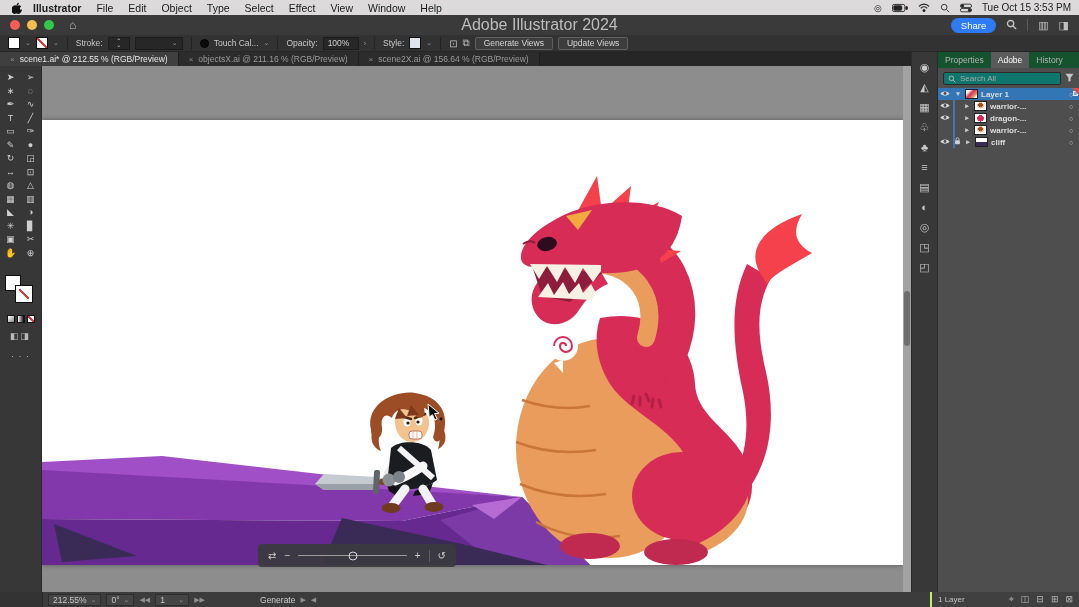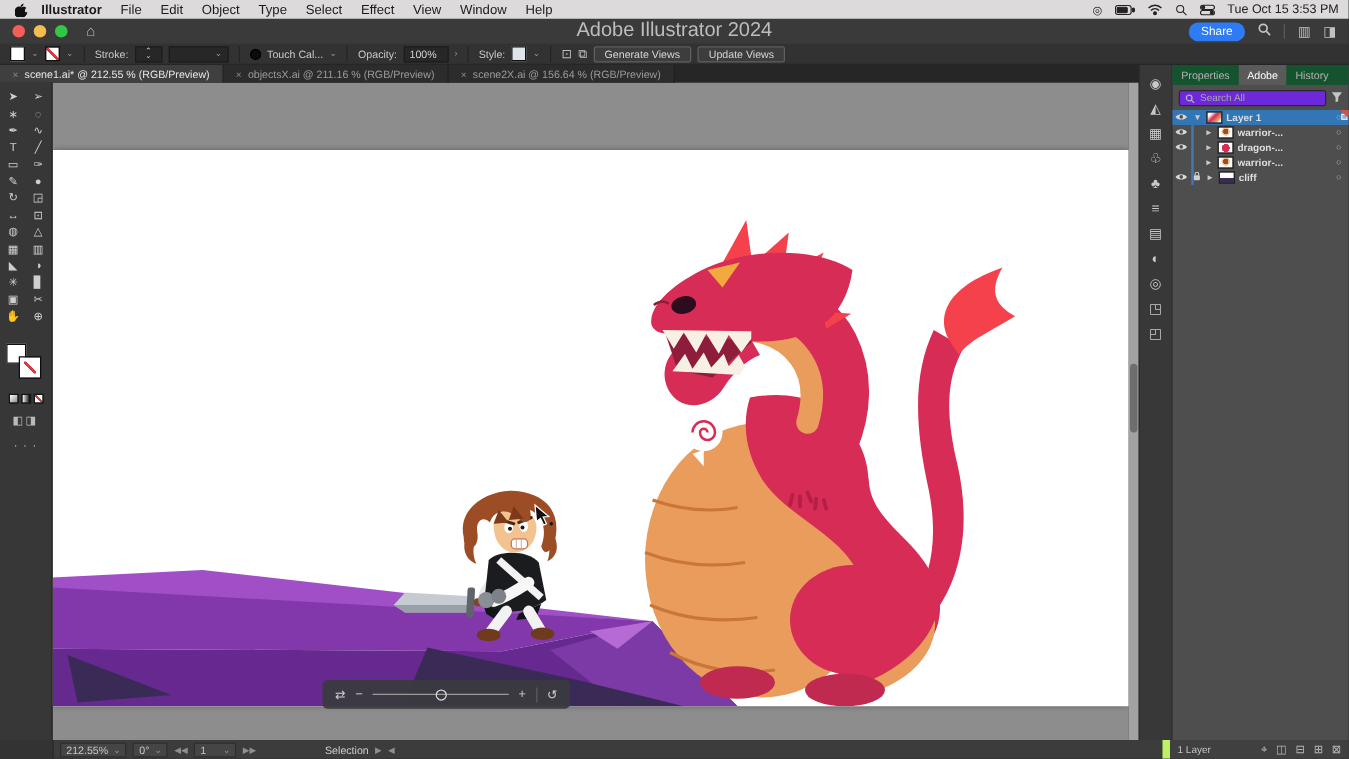--- a/index.html
+++ b/index.html
@@ -99,21 +99,21 @@
           padding-top:8px; gap:5px; z-index:31; }
   .dock span { color:#c9c9c9; font-size:11px; line-height:15px; }
 
   
   .panel { position:absolute; left:937px; top:52px; width:142px; height:540px; background:#4e4e4e;
            border-left:1px solid #2b2b2b; z-index:31; font-size:8.5px; color:#dedede; }
   .panel-tabs { display:flex; background:#14532d; height:16px; align-items:stretch; }
   .ptab { display:flex; align-items:center; padding:0 7px; color:#b3b3b3; }
   .ptab.active { background:#5a5a5a; color:#fff; }
   .search-row { display:flex; align-items:center; gap:4px; padding:4px 5px 3px 5px; }
-  .search-box { flex:1; display:flex; align-items:center; gap:4px; background:#6d28d9;
+  .search-box { flex:1; display:flex; align-items:center; gap:4px; background:#0f766e;
                 border:1px solid #2a2a2a; border-radius:2px; height:13px; padding:0 4px; }
   .search-box svg { width:8px; height:8px; stroke:#b5b5b5; fill:none; stroke-width:1.5; flex:none; }
   .search-box input { background:transparent; border:none; outline:none; color:#ddd;
                       font-size:8px; width:100%; font-family:"Liberation Sans",sans-serif; }
   .search-box input::placeholder { color:#a9a9a9; }
   .funnel svg { width:9px; height:9px; fill:#c5c5c5; }
   .layer-rows { position:relative; }
   .layer-rows::before { content:""; position:absolute; left:15px; top:0; bottom:0; width:2px; background:#3f7fc2; opacity:.85; }
   .layer-rows::after { content:""; position:absolute; right:0; top:0; border-style:solid;
                        border-width:0 7px 7px 0; border-color:transparent #d94f43 transparent transparent; }
@@ -134,21 +134,21 @@
   .sel-chip { position:absolute; right:1px; top:3px; width:5px; height:5px; background:#7db2e8; border:1px solid #dfeaf6; }
 
   
   .statusbar { position:absolute; left:0; top:592px; width:1079px; height:15px; background:#3c3c3c;
                display:flex; align-items:center; font-size:8.5px; color:#c8c8c8; z-index:41; }
   .sb-left-dark { width:43px; height:15px; background:#333; border-right:1px solid #2a2a2a; flex:none; }
   .sfield { background:#454545; border:1px solid #2d2d2d; height:12px; display:flex; align-items:center;
             gap:4px; padding:0 4px; margin-left:5px; }
   .sb-dim { color:#8f8f8f; font-size:7px; margin-left:5px; }
   .sb-tool { margin-left:55px; color:#cfcfcf; }
-  .sb-right { margin-left:auto; width:149px; height:15px; border-left:6px solid #bef264; background:#404040;
+  .sb-right { margin-left:auto; width:149px; height:15px; border-left:2px solid #bef264; background:#404040;
               display:flex; align-items:center; gap:5px; padding:0 6px; }
   .sb-right .cnt { font-size:8px; color:#c3c3c3; }
   .sb-right .ficon { color:#b5b5b5; font-size:9px; }
 
   .hidden-defs { position:absolute; width:0; height:0; overflow:hidden; }
 </style>
 </head>
 <body>
 
 <svg class="hidden-defs" aria-hidden="true">
@@ -552,21 +552,21 @@
     <span class="sfield">
       <span>0°</span>
       <span class="ob-caret">⌄</span>
     </span>
     <span class="sb-dim">◀◀</span>
     <span class="sfield" style="width:34px;justify-content:space-between">
       <span>1</span>
       <span class="ob-caret">⌄</span>
     </span>
     <span class="sb-dim">▶▶</span>
-    <span class="sb-tool">Selection</span>
+    <span class="sb-tool">Generate</span>
     <span class="sb-dim">▶</span>
     <span class="sb-dim">◀</span>
     <span class="sb-right">
       <span class="cnt">1 Layer</span>
       <span style="flex:1"></span>
       <span class="ficon-group" style="display:flex;gap:7px;">
           <span class="ficon">⌖</span>
           <span class="ficon">◫</span>
           <span class="ficon">⊟</span>
           <span class="ficon">⊞</span>

